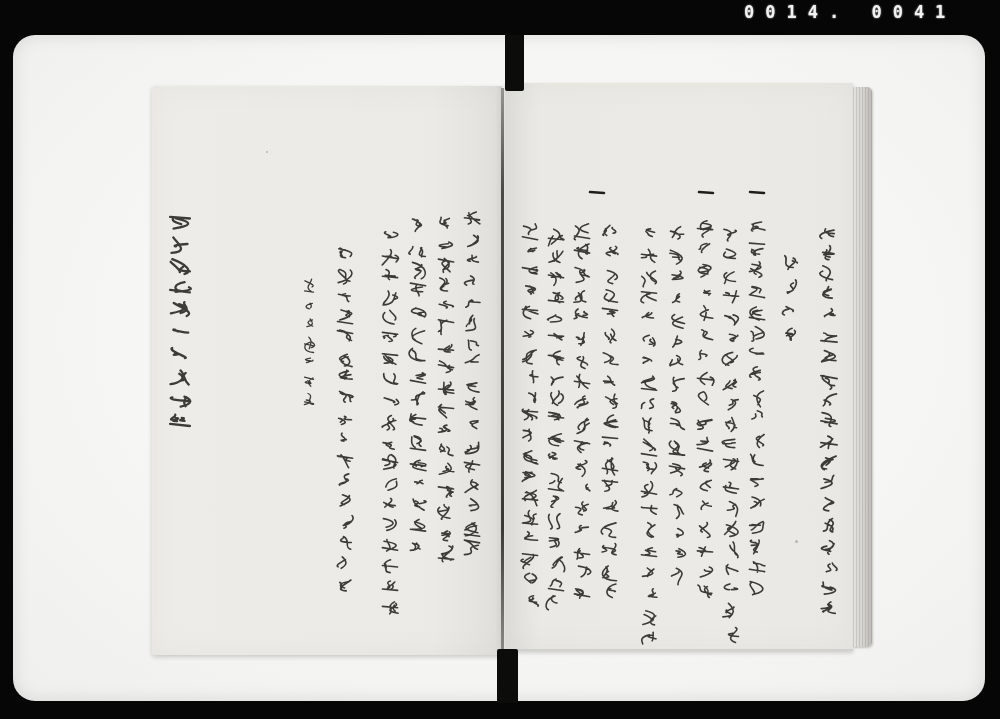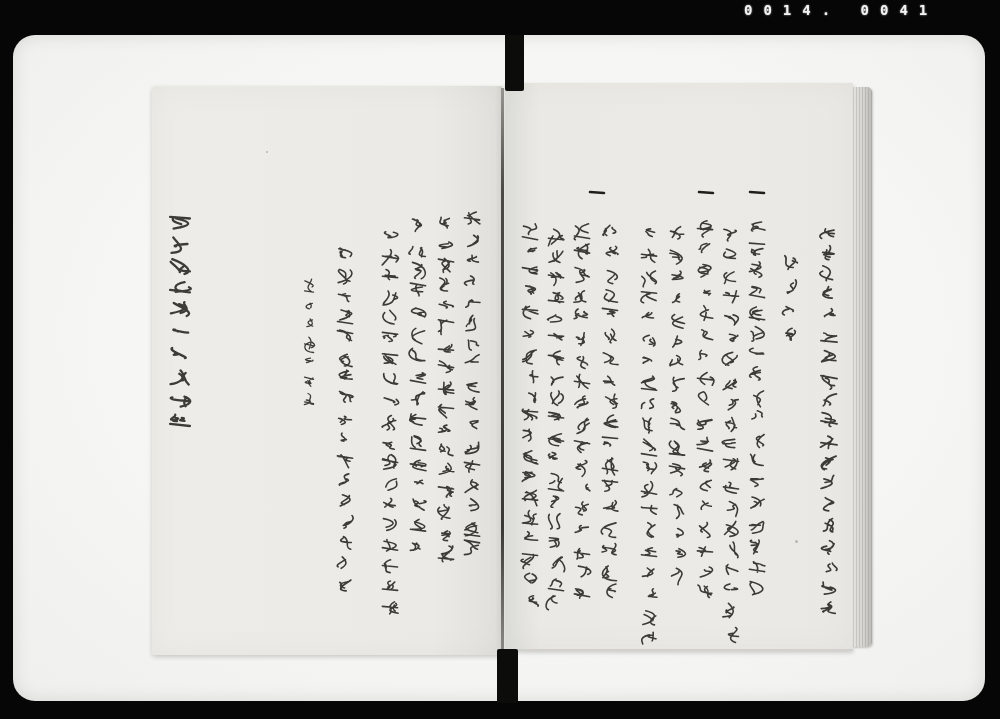--- a/index.html
+++ b/index.html
@@ -6,21 +6,21 @@
   body{
     width:1000px;height:719px;position:relative;overflow:hidden;
     background:#060606;
     font-family:"DejaVu Sans",sans-serif;
   }
   
   .counter{
     position:absolute;left:744px;top:2px;
     color:#f2f2f2;
     font-family:"DejaVu Sans Mono",monospace;
-    font-size:14px;font-weight:bold;letter-spacing:11px;
+    font-size:17px;font-weight:bold;letter-spacing:11px;
     text-shadow:0 0 2px rgba(255,255,255,.75);
     white-space:pre;
   }
   
   .backdrop{
     position:absolute;left:13px;top:35px;width:972px;height:666px;
     background:radial-gradient(ellipse at 52% 45%, #f6f6f4 55%, #efefed 100%);
     border-radius:22px;
     box-shadow:inset 0 0 18px rgba(0,0,0,.10);
   }

